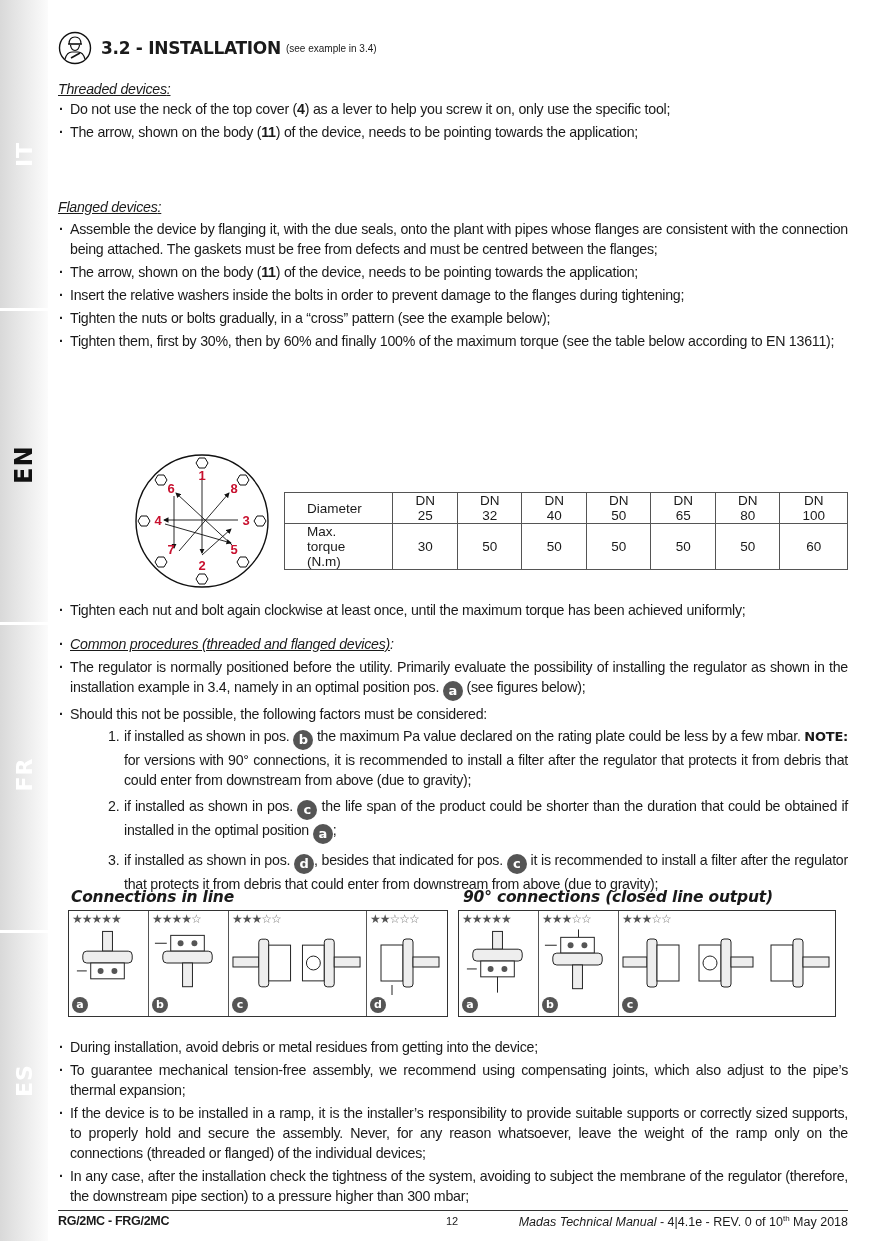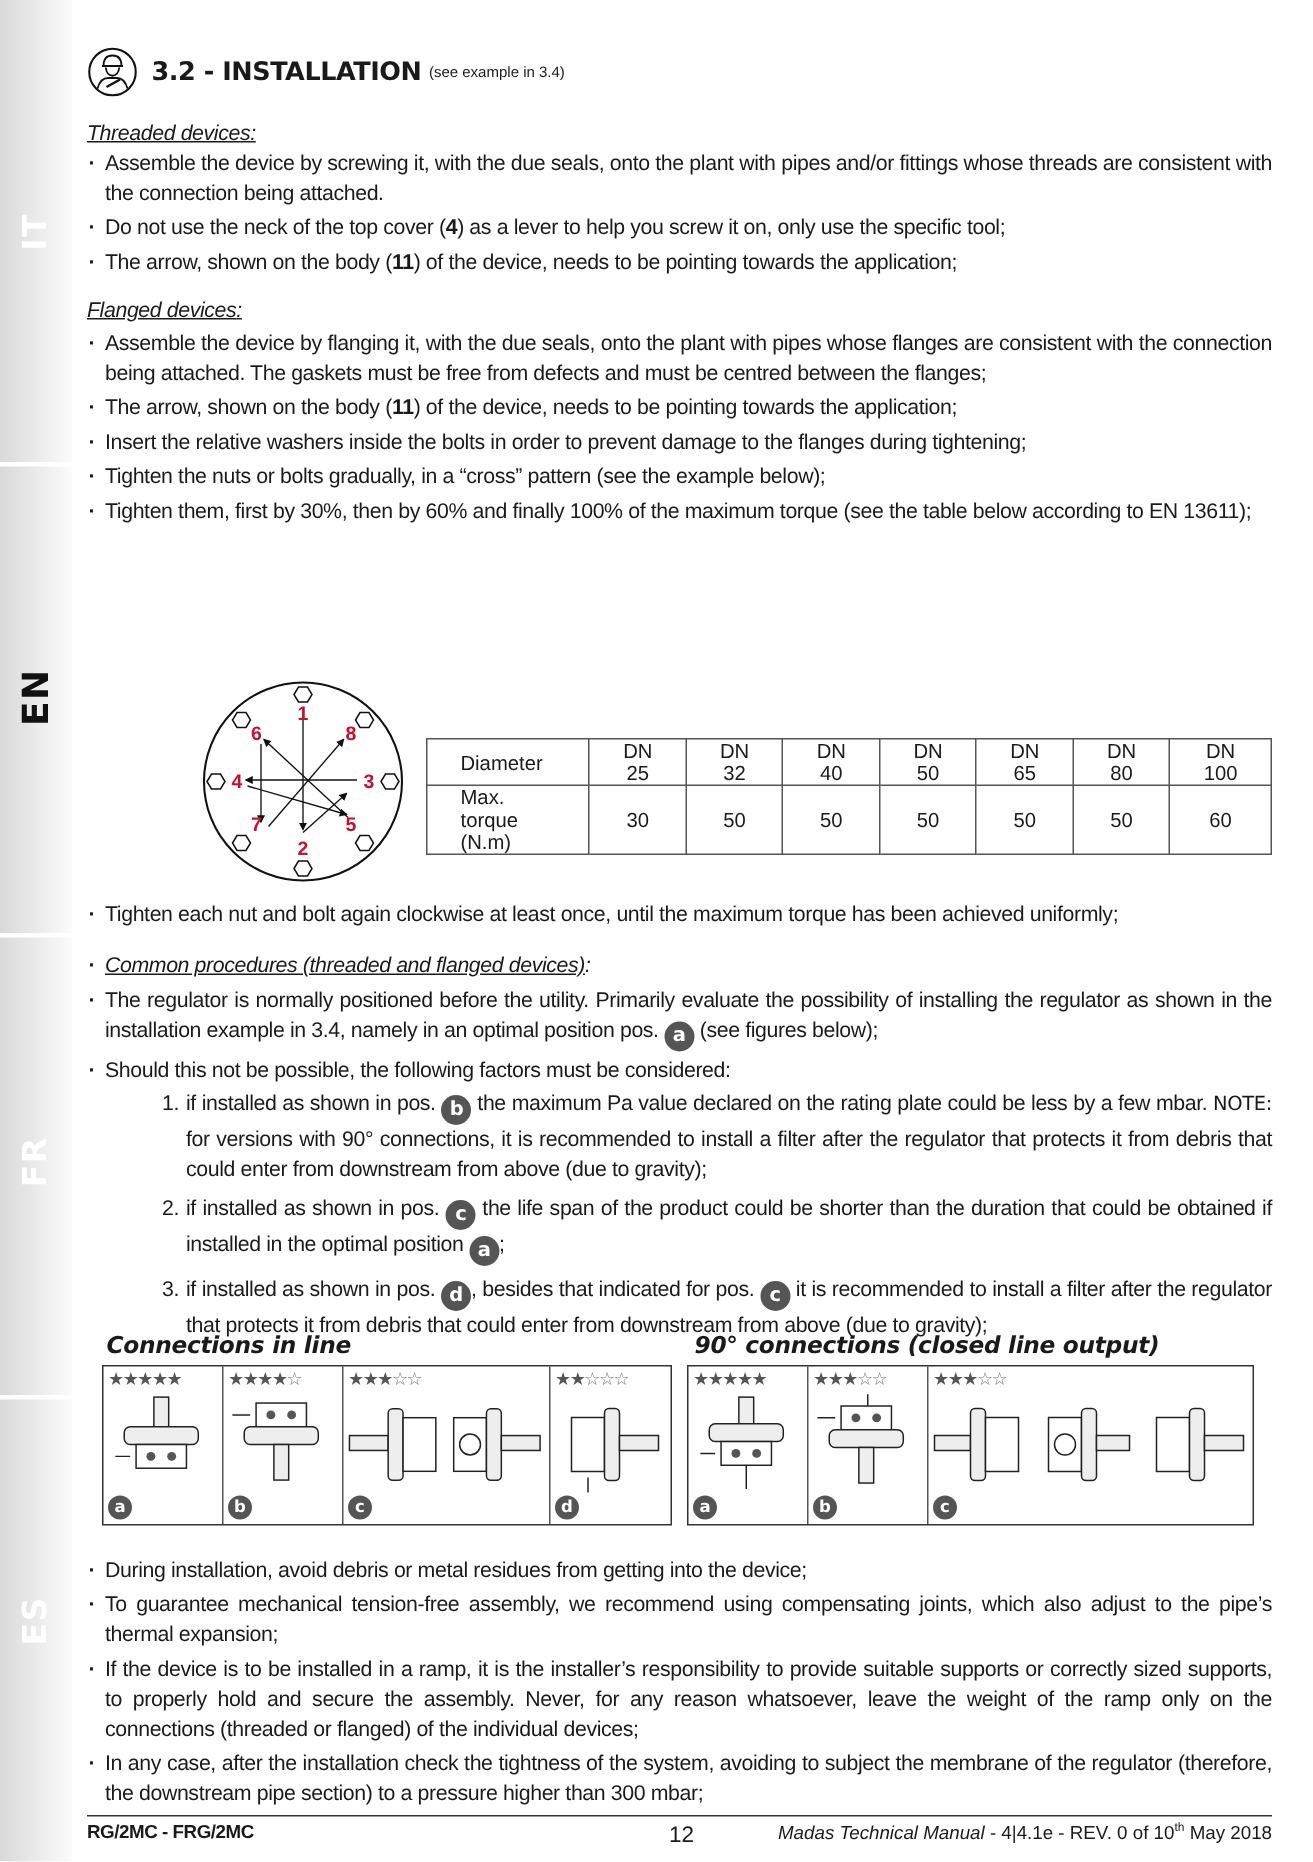--- a/index.html
+++ b/index.html
@@ -32,21 +32,21 @@
   ul.bullets li::before { content: "\00B7"; position: absolute; left: 1px; top: 0; font-weight: bold; }
 
   ol.numbered { list-style: none; margin-left: 38px; margin-top: 2px; }
   ol.numbered li { position: relative; padding-left: 16px; margin-bottom: 6px; }
   ol.numbered li::before { content: none; }
   ol.numbered .num { position: absolute; left: 0; top: 0; }
 
   .badge { display: inline-block; width: 20px; height: 20px; border-radius: 50%; background: #555555;
     color: #ffffff; font-weight: bold; font-size: 13px; line-height: 19px; text-align: center;
     vertical-align: -3px; font-family: "DejaVu Sans", sans-serif; }
-  .note-label { font-weight: normal; font-family: "DejaVu Sans", sans-serif; font-size: 13px; }
+  .note-label { font-weight: bold; font-family: "DejaVu Sans", sans-serif; font-size: 13px; }
 
   
   .flange { position: absolute; left: 76px; top: 453px; width: 136px; height: 136px; }
 
   
   table.torque { position: absolute; left: 226px; top: 492px; border-collapse: collapse; font-size: 13.5px; }
   table.torque td { border: 1px solid #555; height: 28px; padding: 0 22px; text-align: center; }
   table.torque td.head { text-align: left; width: 116px; }
   table.torque td.col { width: 52px; }
 
@@ -60,21 +60,21 @@
   .stars .empty { color: #777; }
   .fig-badge { position: absolute; left: 3px; bottom: 3px; width: 16px; height: 16px; border-radius: 50%;
     background: #555; color: #fff; font-size: 11px; line-height: 15px; text-align: center; font-weight: bold;
     font-family: "DejaVu Sans", sans-serif; }
   .fig-svg { position: absolute; left: 0; top: 18px; width: 100%; height: 70px; }
 
   
   .footer-line { position: absolute; left: 0; top: 1210px; width: 790px; height: 1px; background: #333; }
   .footer { position: absolute; left: 0; top: 1214px; width: 790px; font-size: 12.5px; }
   .footer .left { position: absolute; left: 0; font-weight: bold; letter-spacing: -0.3px; }
-  .footer .center { position: absolute; left: 388px; font-size: 15px; top: 1px; }
+  .footer .center { position: absolute; left: 388px; font-size: 11px; top: 1px; }
   .footer .right { position: absolute; right: 0; font-style: italic; }
   .footer .right .plain { font-style: normal; }
   sup { font-size: 8px; }
 </style>
 </head>
 <body>
 
 <div class="lang-bar">
   <div class="lang-sep" style="top:308px"></div>
   <div class="lang-sep" style="top:622px"></div>
@@ -95,21 +95,20 @@
       <path d="M12.5 14 Q13 19 17 19.5 Q21 19 21.5 14" fill="none" stroke="#111" stroke-width="1.2"></path>
       <path d="M7 28 Q9 21 14 21 L20 21 Q25 21 27 28" fill="none" stroke="#111" stroke-width="1.2"></path>
       <line x1="13" y1="27" x2="22" y2="22" stroke="#111" stroke-width="1.6"></line>
     </svg>
     <span class="title-main">3.2 - INSTALLATION</span>
     <span class="title-sub">(see example in 3.4)</span>
   </div>
 
   <div class="subhead text" style="top:79px"><span>Threaded devices</span><span class="colon">:</span></div>
   <ul class="bullets text" style="top:99px">
-    <li>Assemble the device by screwing it, with the due seals, onto the plant with pipes and/or fittings whose threads are consistent with the connection being attached.</li>
     <li><span>Do not use the neck of the top cover (</span><b>4</b><span>) as a lever to help you screw it on, only use the specific tool;</span></li>
     <li><span>The arrow, shown on the body (</span><b>11</b><span>) of the device, needs to be pointing towards the application;</span></li>
   </ul>
 
   <div class="subhead text" style="top:197px"><span>Flanged devices</span><span class="colon">:</span></div>
   <ul class="bullets text" style="top:219px">
     <li>Assemble the device by flanging it, with the due seals, onto the plant with pipes whose flanges are consistent with the connection being attached. The gaskets must be free from defects and must be centred between the flanges;</li>
     <li><span>The arrow, shown on the body (</span><b>11</b><span>) of the device, needs to be pointing towards the application;</span></li>
     <li>Insert the relative washers inside the bolts in order to prevent damage to the flanges during tightening;</li>
     <li>Tighten the nuts or bolts gradually, in a “cross” pattern (see the example below);</li>

